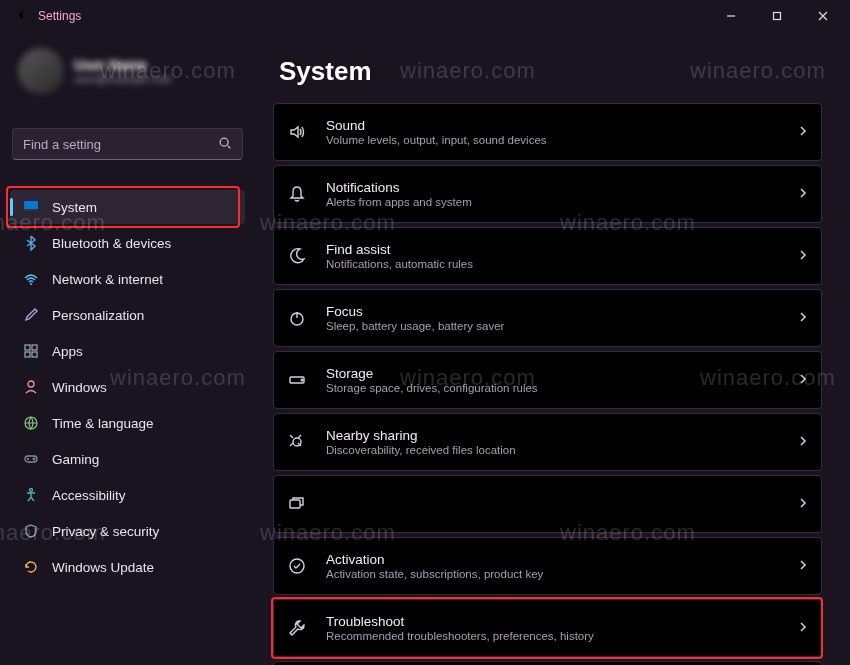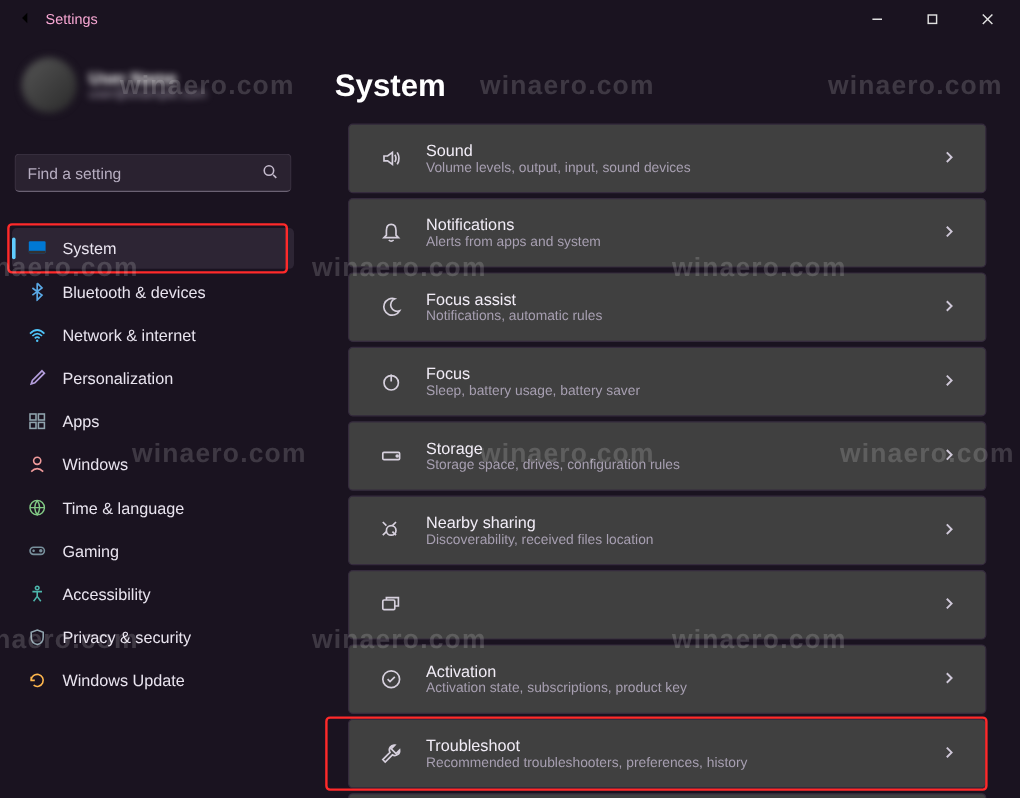--- a/index.html
+++ b/index.html
@@ -94,45 +94,44 @@
   .main {
     flex: 1;
     padding: 18px 28px 10px 18px;
     overflow: hidden;
     position: relative;
   }
   .page-title { font-size: 26px; font-weight: 600; margin: 6px 0 16px 6px; }
   .settings-list { display: flex; flex-direction: column; gap: 4px; }
   .srow {
     display: flex; align-items: center;
-    background: #404040;
+    background: #000000;
     border: 1px solid #352b3d;
     border-radius: 4px;
     height: 58px;
-    padding: 0 24px;
+    padding: 0 12px;
     cursor: pointer;
     position: relative;
-    margin-left: 17px;
   }
   .srow .ricon {
     width: 22px; height: 22px; display: flex; align-items: center; justify-content: center;
     color: #d6d0dd; margin-right: 18px;
   }
   .srow .rtext { display: flex; flex-direction: column; gap: 1px; }
   .srow .rtitle { font-size: 13.5px; color: #f1ecf6; }
   .srow .rdesc { font-size: 11.5px; color: #a79fb1; }
   .srow .chev { margin-left: auto; color: #cfc8d8; }
   .wm {
     position: absolute;
     font-size: 22px;
     color: rgba(255,255,255,0.16);
     letter-spacing: 1px;
     pointer-events: none;
     white-space: nowrap;
-    font-weight: 700;
+    font-weight: 400;
   }
 </style>
 </head>
 <body>
 
 <div class="titlebar">
   <div class="titlebar-left">
     <span style="color:#cfc8d8;cursor:pointer;">
       <svg width="14" height="14" viewBox="0 0 16 16">
           <path d="M10 3 L5 8 L10 13" stroke-width="1.5"></path>
@@ -318,21 +317,21 @@
               <path d="M4 2 L8 6 L4 10"></path>
             </svg></span>
       </div>
       <div class="srow">
         <span class="ricon">
             <svg width="20" height="20" viewBox="0 0 20 20" fill="none" stroke="currentColor" stroke-width="1.4">
               <path d="M13 3 A7 7 0 1 0 17 13 A5 5 0 0 1 13 3 Z"></path>
             </svg>
           </span>
         <div class="rtext">
-            <div class="rtitle">Focus assist</div>
+            <div class="rtitle">Find assist</div>
             <div class="rdesc">Notifications, automatic rules</div>
           </div>
         <span class="chev"><svg width="12" height="12" viewBox="0 0 12 12" fill="none" stroke="currentColor" stroke-width="1.6">
               <path d="M4 2 L8 6 L4 10"></path>
             </svg></span>
       </div>
       <div class="srow">
         <span class="ricon">
             <svg width="20" height="20" viewBox="0 0 20 20" fill="none" stroke="currentColor" stroke-width="1.4">
               <circle cx="10" cy="11" r="6"></circle>

